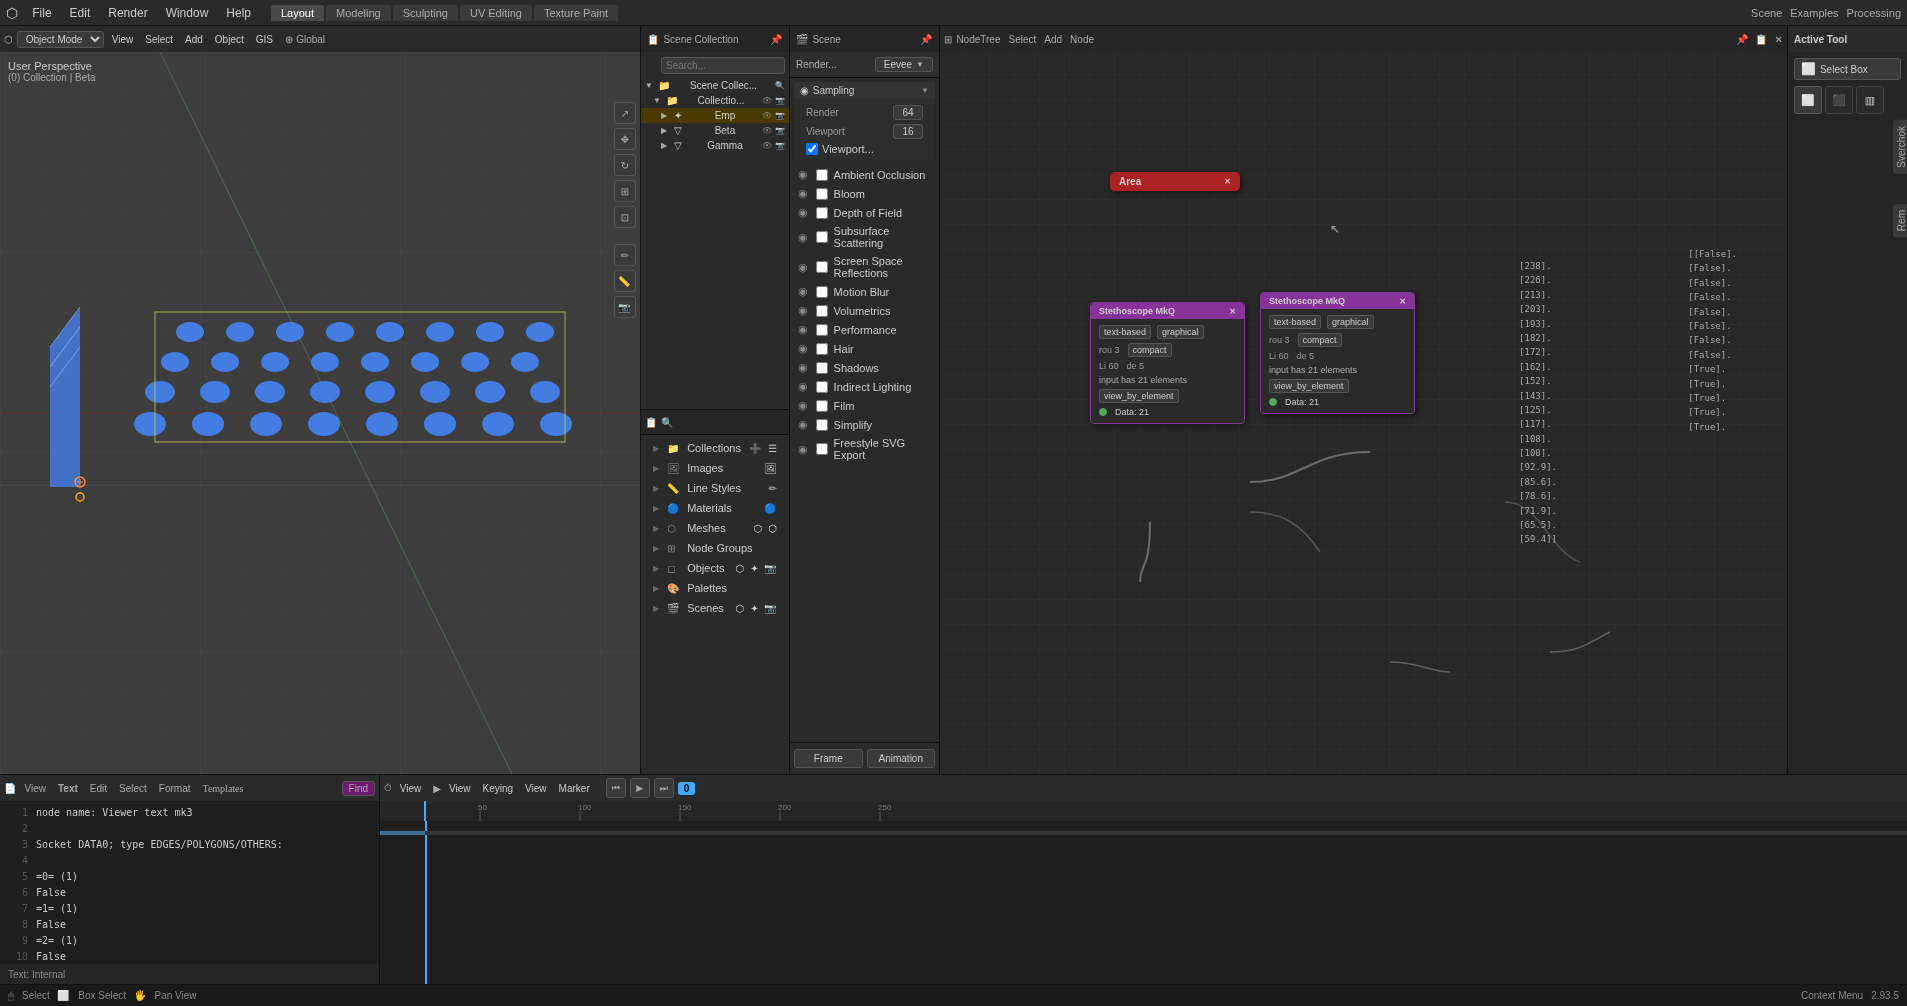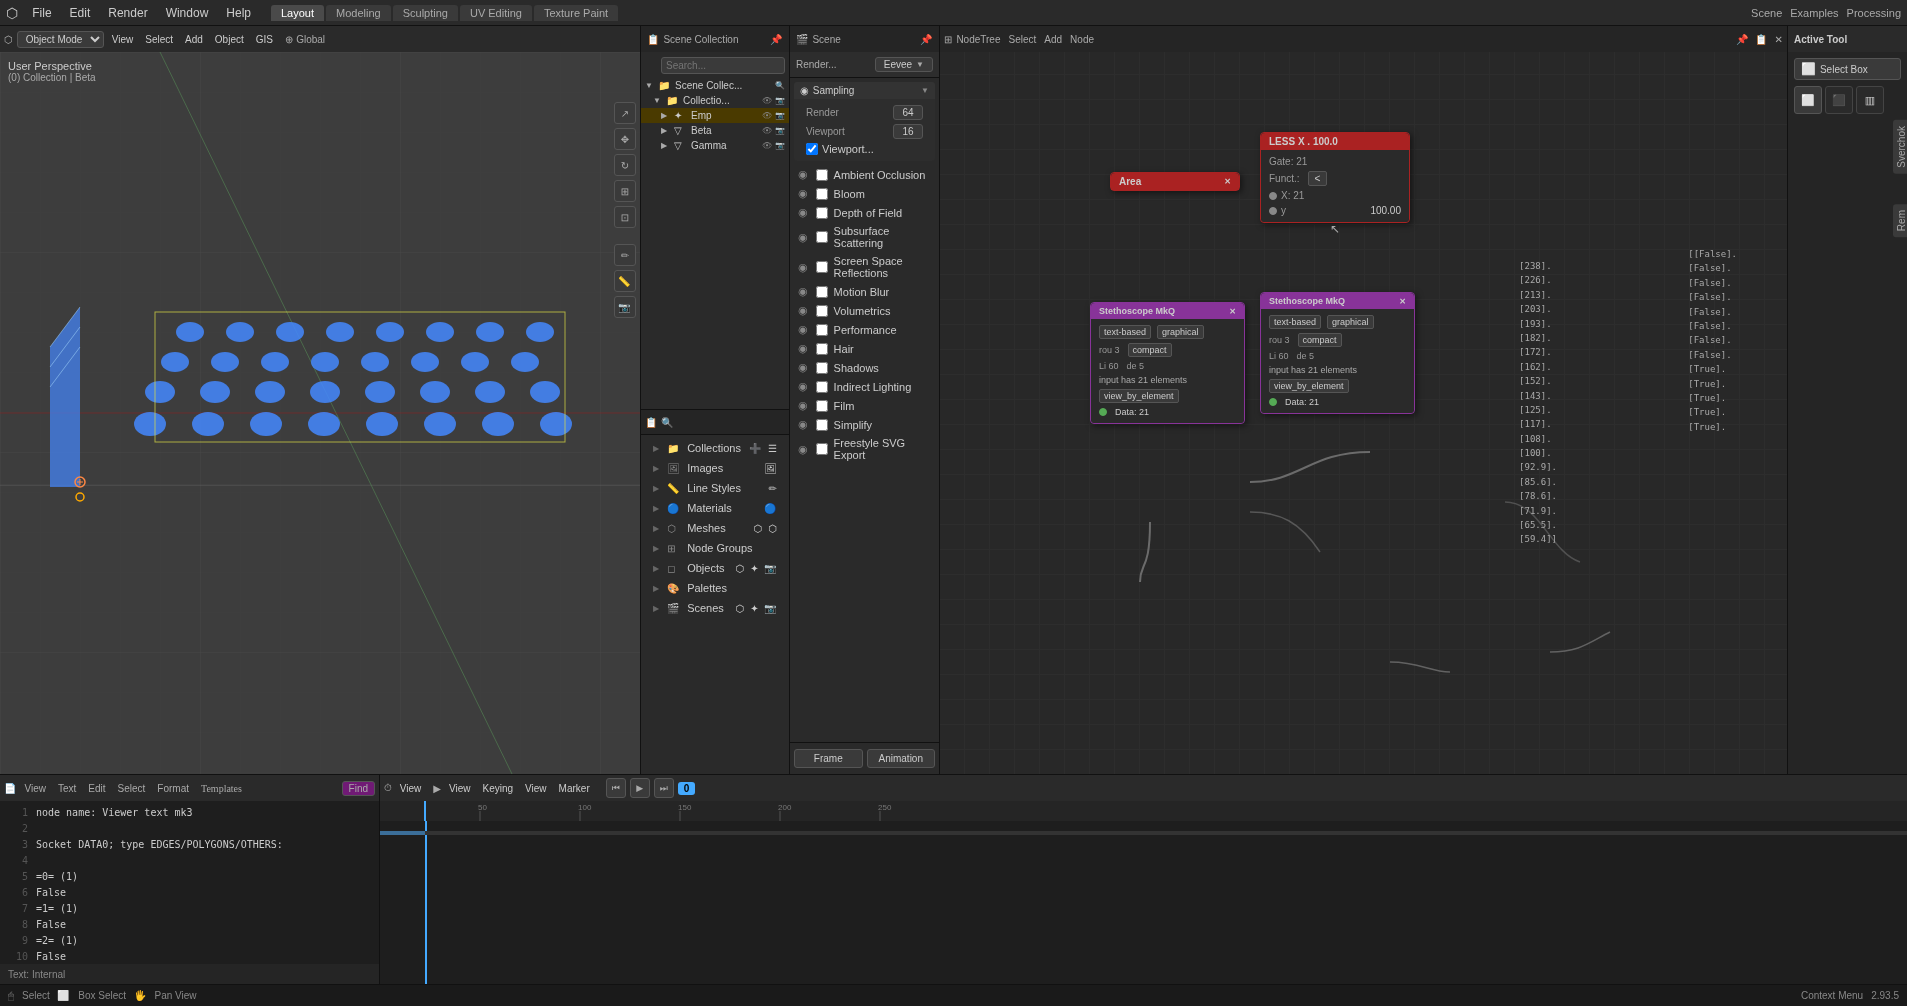--- a/index.html
+++ b/index.html
@@ -186,21 +186,21 @@
     .tree-item {
       display: flex;
       align-items: center;
       padding: 2px 4px;
       gap: 3px;
       cursor: pointer;
     }
     .tree-item.highlighted { background: #4a3a00; }
     .tree-arrow { color: #aaa; font-size: 8px; width: 10px; }
     .tree-icon { font-size: 10px; width: 14px; }
-    .tree-label { flex: 1; color: #ccc; }
+    .tree-label { flex: 1; color: #ccc; text-align: center; }
     .tree-action-btn { color: #888; font-size: 8px; cursor: pointer; }
 
     
     .render-sidebar {
       width: 150px;
       background: #2a2a2a;
       flex-shrink: 0;
       border-right: 1px solid #111;
       display: flex;
       flex-direction: column;
@@ -849,43 +849,20 @@
         <path d="M 565,450 C 600,450 610,500 640,510" stroke="#777" stroke-width="1.5" fill="none" opacity="0.5"></path>
       </svg>
 
       <div class="node" style="left:170px; top:120px; width:130px; background:#2a2a2a; border:1px solid #aa2222;">
         <div class="node-header" style="background:#aa2222; justify-content:space-between;">
           <span>Area</span>
           <span style="cursor:pointer; font-size:8px;">✕</span>
         </div>
       </div>
 
-      <div class="node" style="left:320px; top:80px; width:150px; background:#2a2a2a; border:1px solid #aa2222;">
-        <div class="node-header" style="background:#aa2222;">
-          <span>LESS X . 100.0</span>
-        </div>
-        <div class="node-body">
-          <div class="node-row">
-            <span style="color:#999; font-size:10px;">Gate: 21</span>
-          </div>
-          <div class="node-row">
-            <span style="color:#999; font-size:10px;">Funct.:</span>
-            <div style="background:#3a3a3a; border:1px solid #555; border-radius:2px; padding:1px 6px; color:#ccc; font-size:10px; margin-left:4px;">&lt;</div>
-          </div>
-          <div class="node-row">
-            <span class="node-socket socket-gray"></span>
-            <span style="color:#999; font-size:10px;">X: 21</span>
-          </div>
-          <div class="node-row">
-            <span class="node-socket socket-gray"></span>
-            <span style="color:#999; font-size:10px;">y</span>
-            <span style="margin-left:auto;">100.00</span>
-          </div>
-        </div>
-      </div>
 
       <div class="node" style="left:150px; top:250px; width:155px; background:#2a2a2a; border:1px solid #883399;">
         <div class="node-header" style="background:#883399; justify-content:space-between;">
           <span style="font-size:9px;">Stethoscope MkQ</span>
           <span style="cursor:pointer; font-size:8px;">✕</span>
         </div>
         <div class="node-body">
           <div class="node-row">
             <div style="background:#3a3a3a; border:1px solid #555; border-radius:2px; padding:1px 4px; color:#ccc; font-size:9px; margin-right:2px;">text-based</div>
             <div style="background:#3a3a3a; border:1px solid #555; border-radius:2px; padding:1px 4px; color:#ccc; font-size:9px;">graphical</div>
@@ -1006,21 +983,21 @@
   </div>
 
 </div>
 
 <div class="bottom-area">
 
   <div class="text-editor">
     <div class="text-editor-header">
       <span>📄</span>
       <span style="padding:1px 4px; cursor:pointer;">View</span>
-      <span style="padding:1px 4px; cursor:pointer;">Text</span>
+      <span style="padding:1px 4px; cursor:pointer;font-weight:bold;">Text</span>
       <span style="padding:1px 4px; cursor:pointer;">Edit</span>
       <span style="padding:1px 4px; cursor:pointer;">Select</span>
       <span style="padding:1px 4px; cursor:pointer;">Format</span>
       <span style="padding:1px 4px; cursor:pointer;font-family:Liberation Serif, serif;">Templates</span>
       <div style="margin-left:auto; background:#701a75; border:1px solid #555; border-radius:3px; padding:1px 6px; font-size:10px; cursor:pointer;">Find</div>
     </div>
     <div class="text-content">
       <div class="text-line">
         <span class="line-num">1</span>
         <span class="line-code">node name: Viewer text mk3</span>

